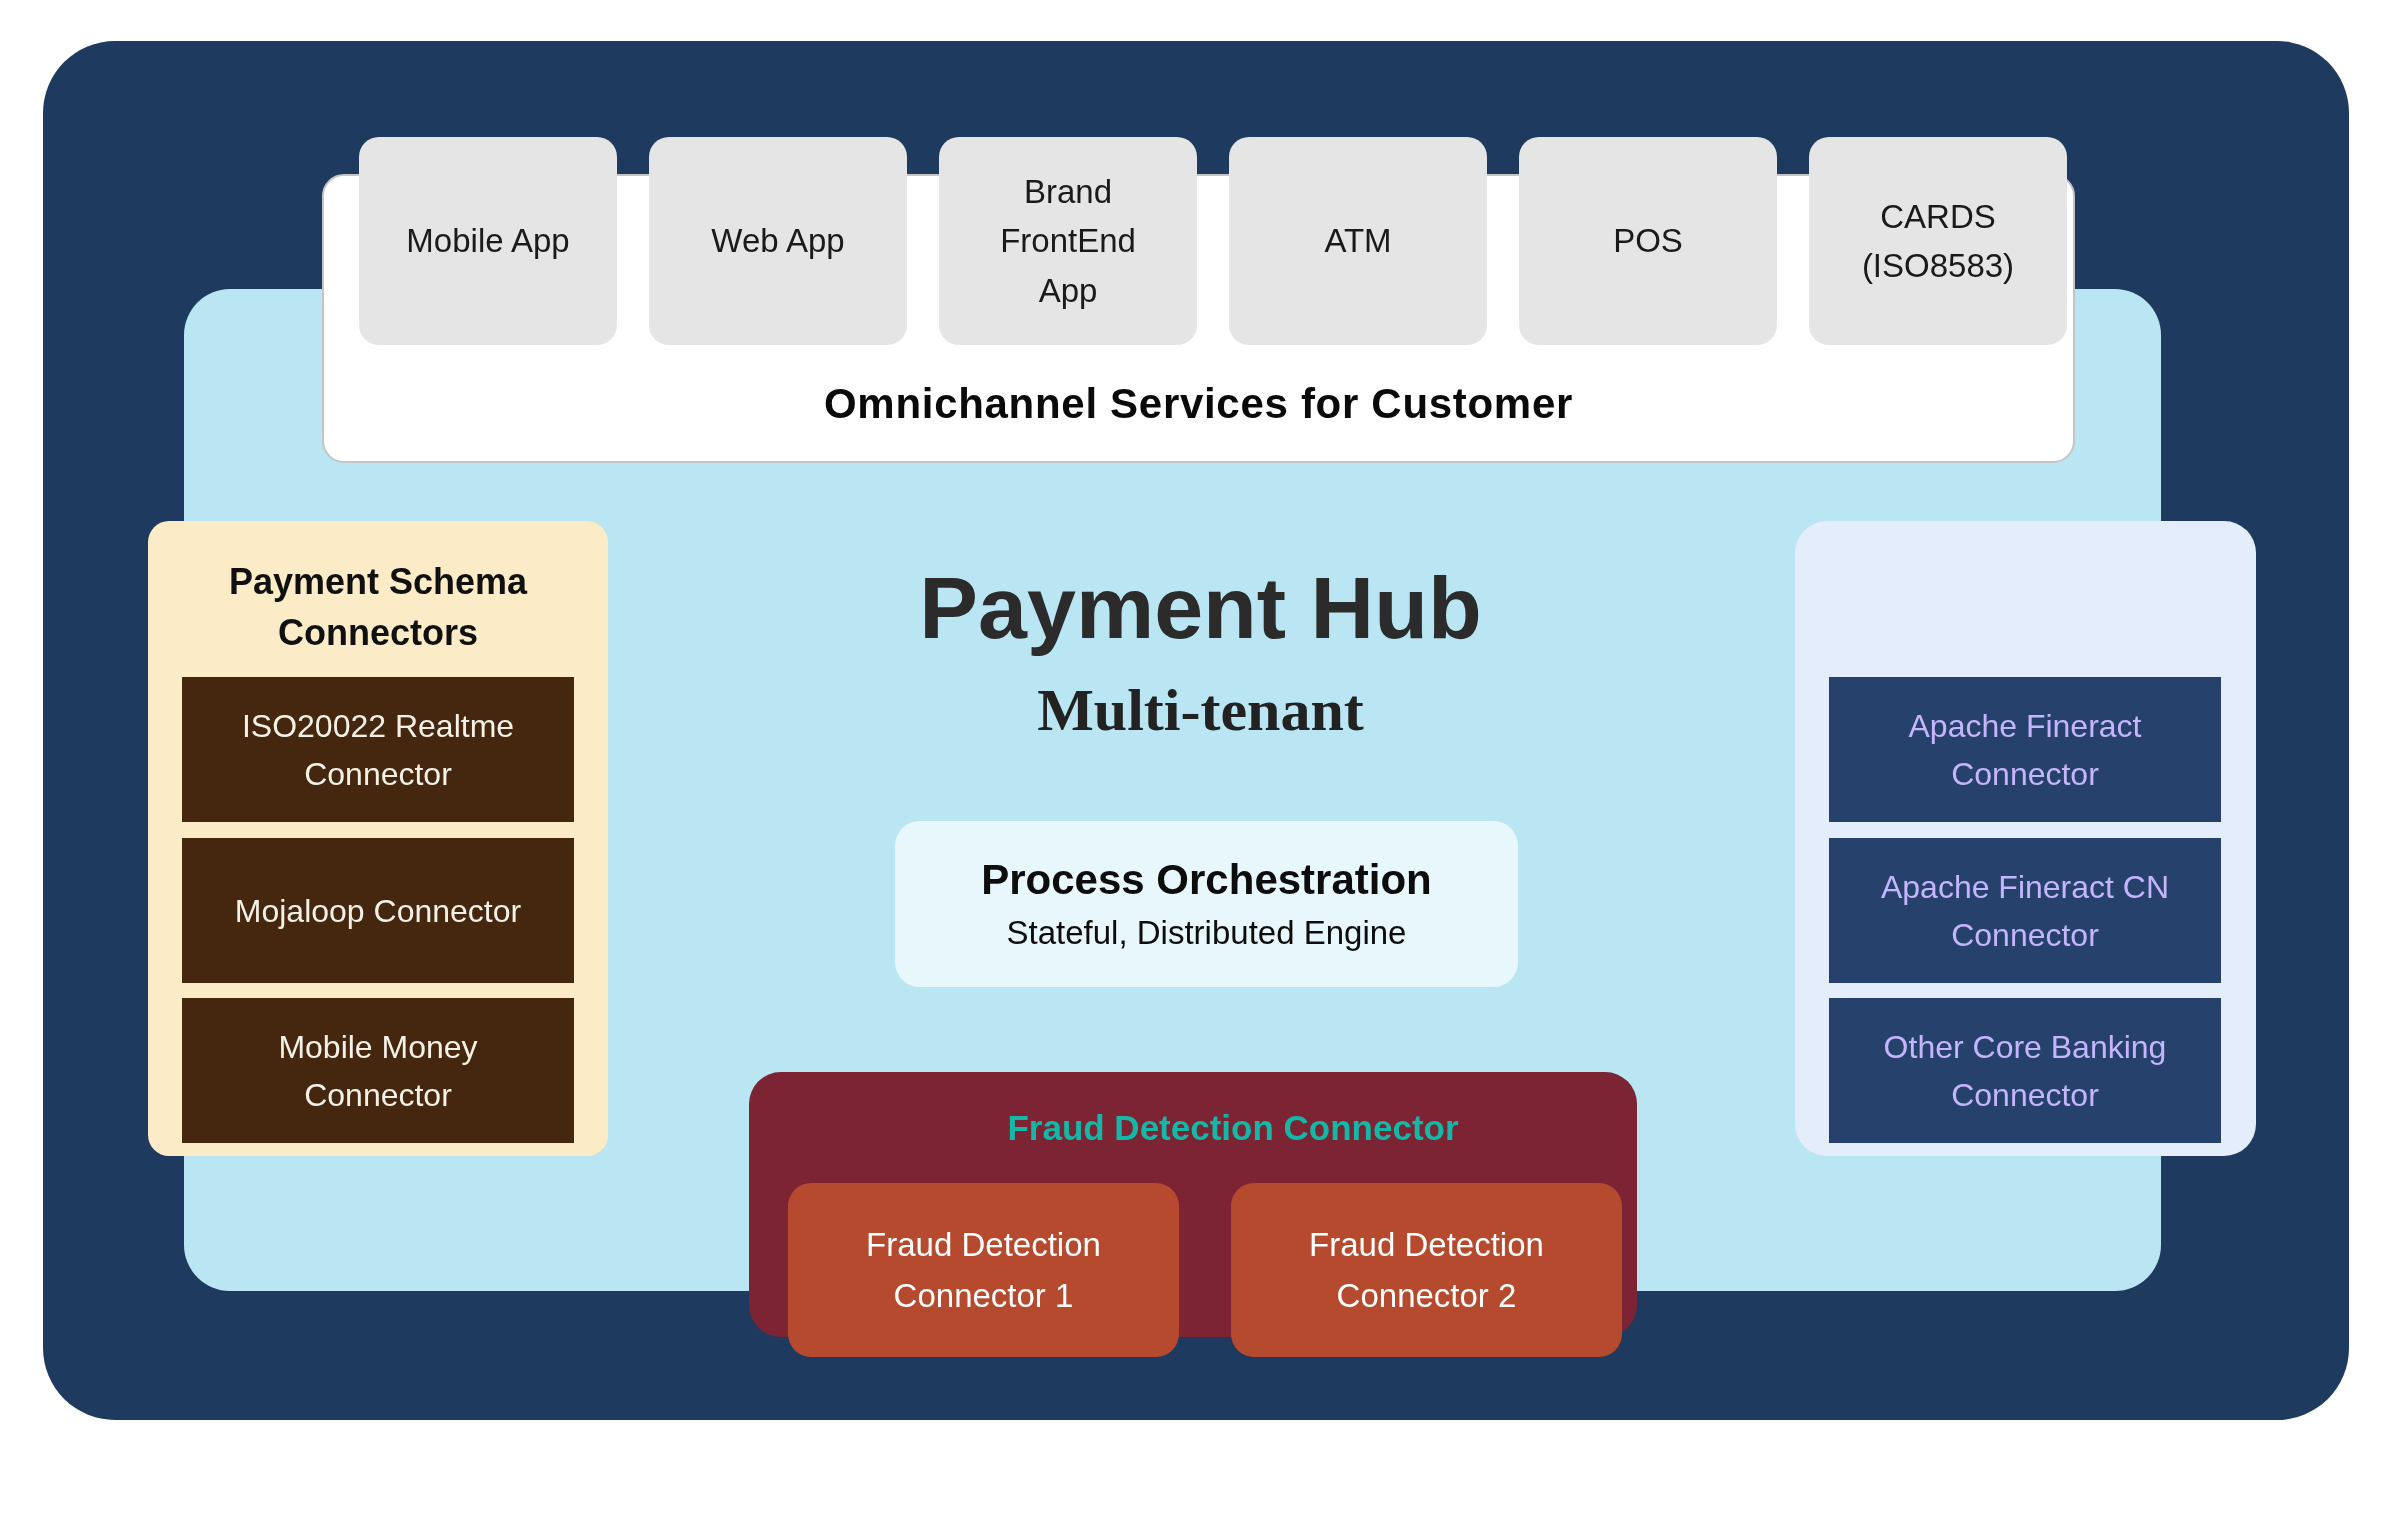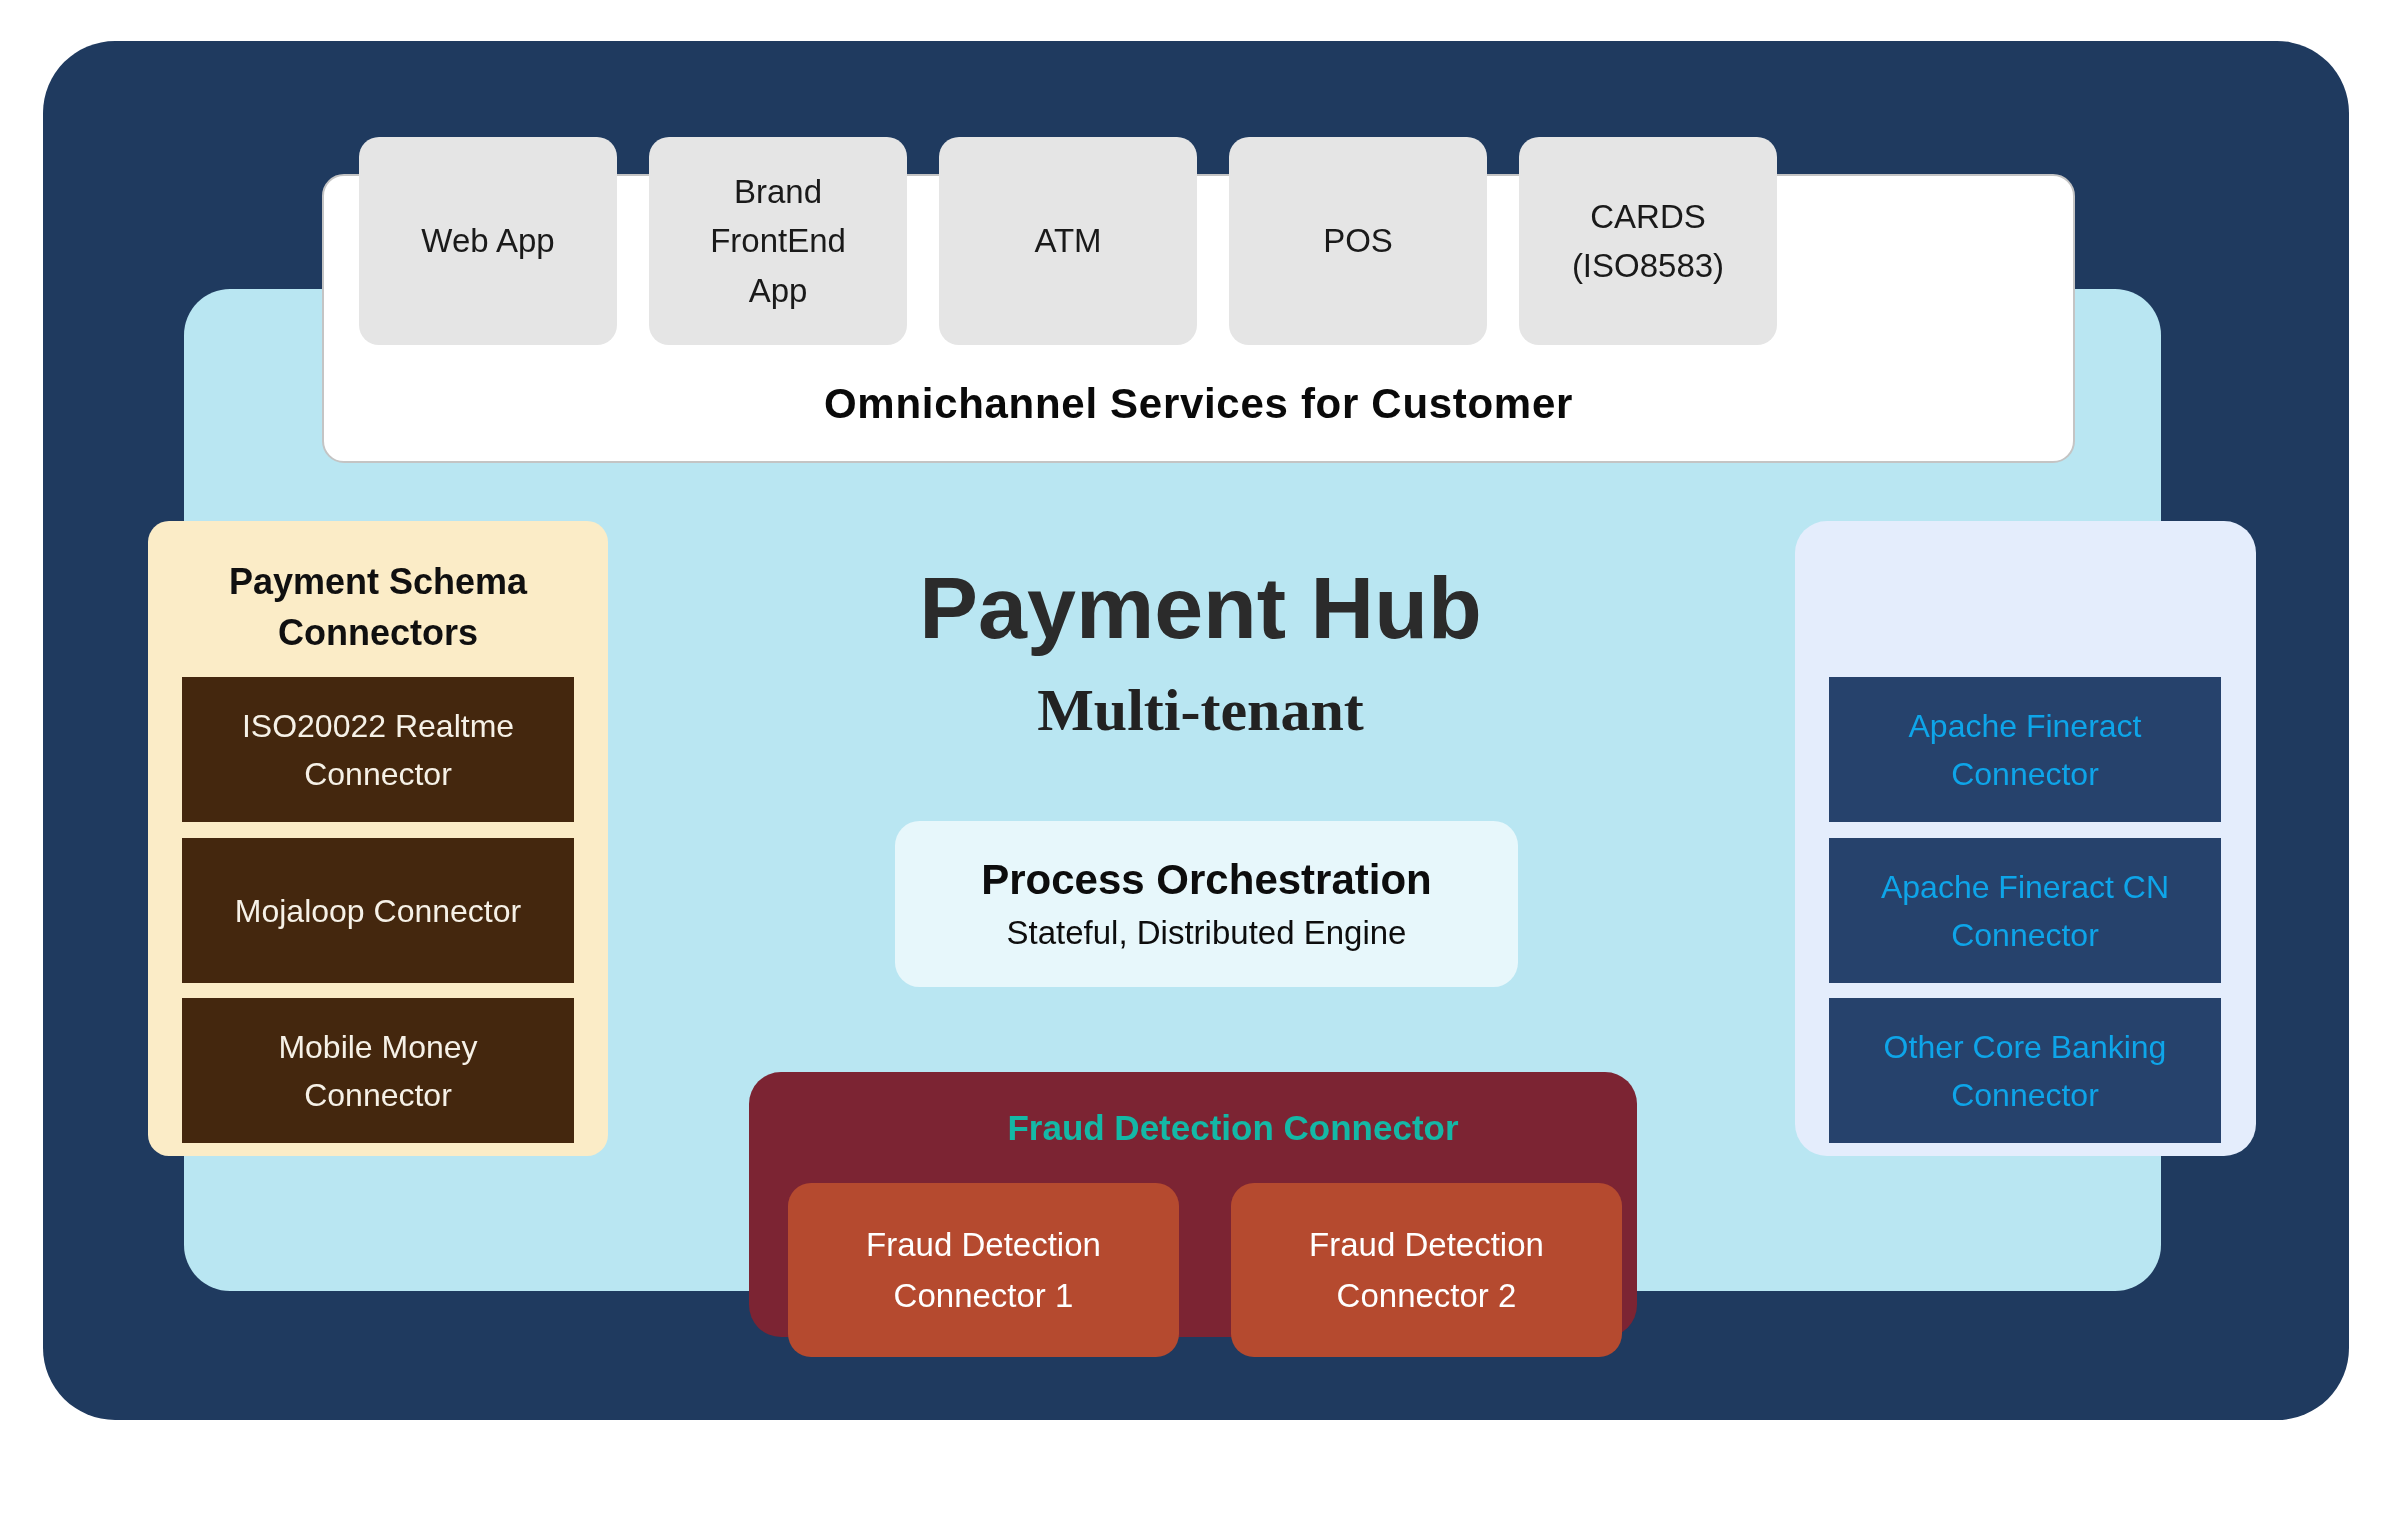--- a/index.html
+++ b/index.html
@@ -56,21 +56,21 @@
     position:absolute; left:0; top:35px; width:100%;
     font-size:36px; font-weight:700; color:#101010; line-height:1.42;
     text-align:center;
   }
   .side-box {
     position:absolute; left:34px; width:392px; height:145px;
     display:flex; align-items:center; justify-content:center; text-align:center;
     font-size:32px; line-height:1.5;
   }
   .schema-box  { background:#44270E; color:#F6F1E7; }
-  .account-box { background:#26426C; color:#0ea5e9; }
+  .account-box { background:#26426C; color:#c4b5fd; }
   .box-pos-1 { top:156px; }
   .box-pos-2 { top:317px; }
   .box-pos-3 { top:477px; }
 
   
   .hub-title {
     left:651px; top:557px; width:1099px;
     font-size:88px; font-weight:700; color:#2B2B2B; text-align:center;
   }
   .hub-subtitle {
@@ -111,20 +111,21 @@
 
 <div class="abs frame"></div>
 
 <div class="abs hub-panel"></div>
 
 <div class="abs omni-panel">
   <div class="omni-title">Omnichannel Services for Customer</div>
 </div>
 
 <div class="abs channel-row">
+  <div class="channel-box pre">Mobile App</div>
   <div class="channel-box pre">Web App</div>
   <div class="channel-box pre">Brand
 FrontEnd
 App</div>
   <div class="channel-box pre">ATM</div>
   <div class="channel-box pre">POS</div>
   <div class="channel-box pre">CARDS
 (ISO8583)</div>
 </div>
 

